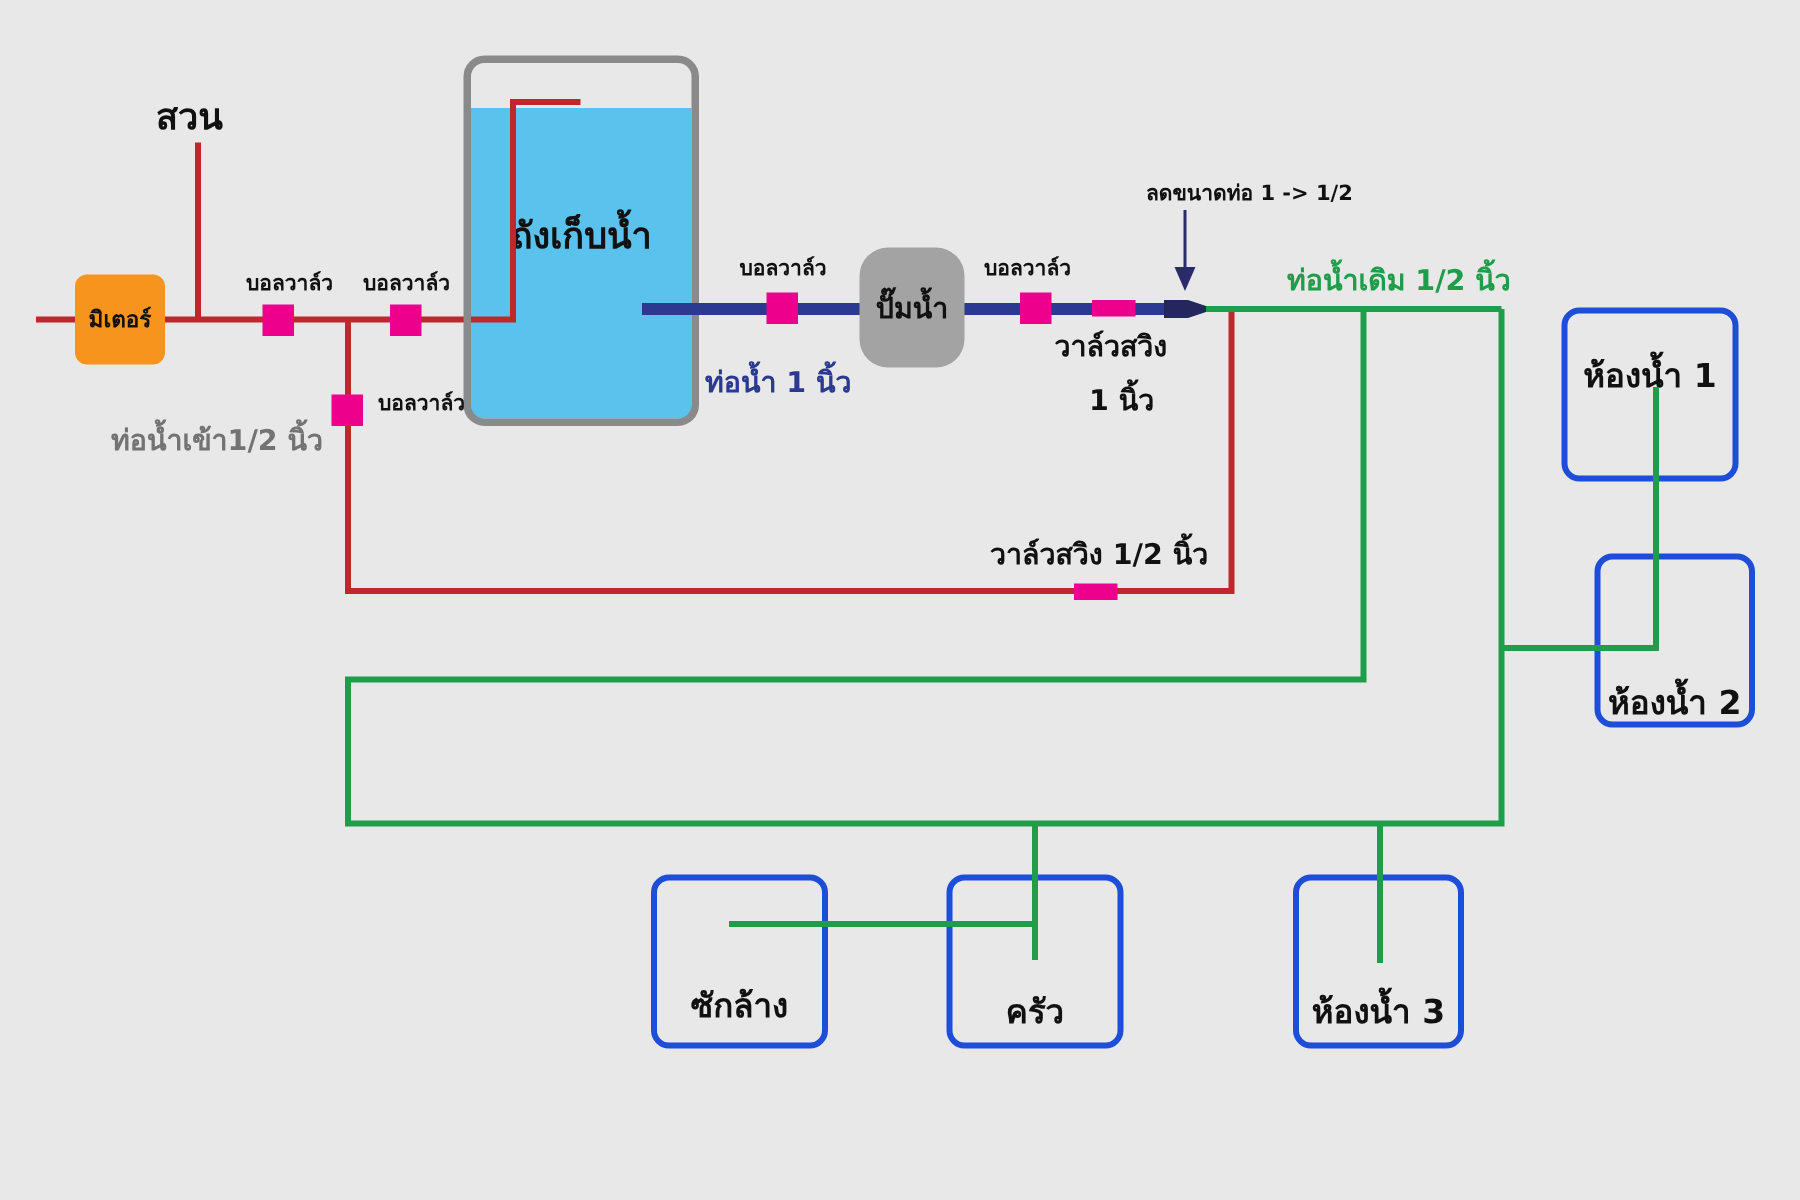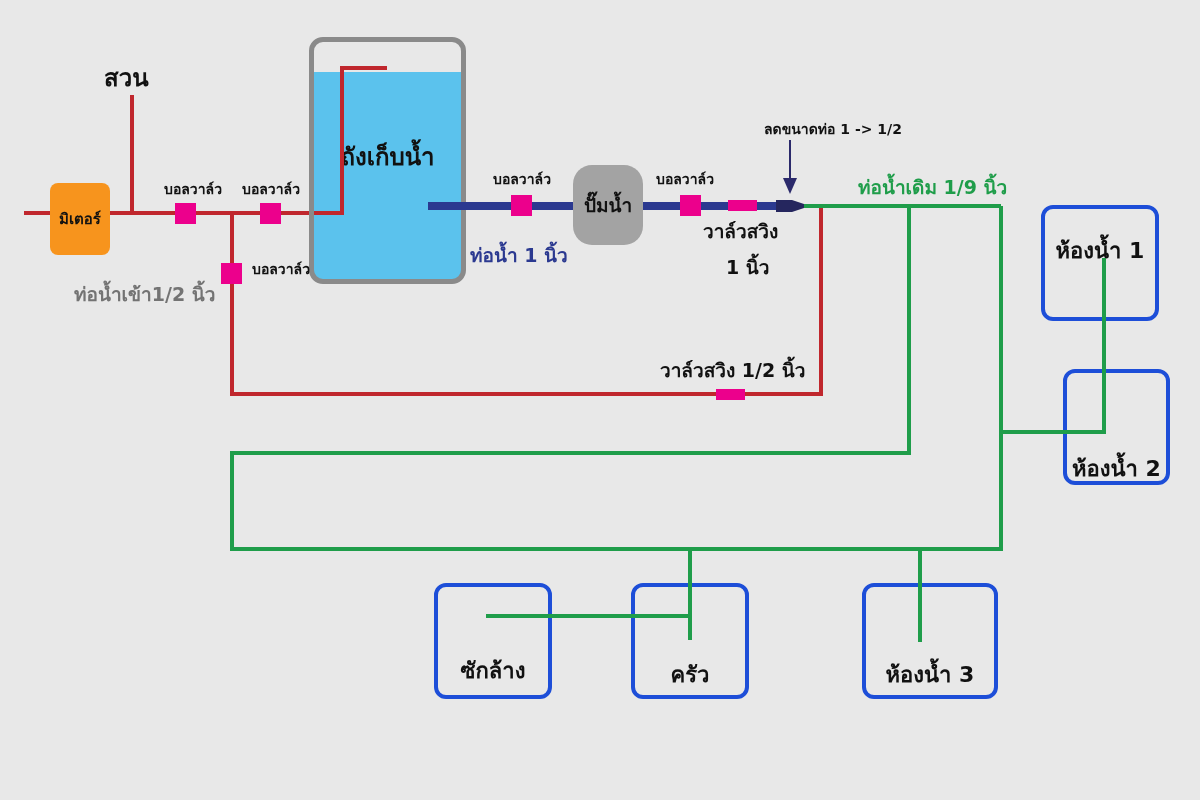--- a/index.html
+++ b/index.html
@@ -16,21 +16,21 @@
     .lbl.lg { font-size: 24px; }
     .lbl.red { color: #737373; }
     .lbl.blue { color: #2b3990; }
     .lbl.green { color: #1f9d4a; }
     .box {
       position: absolute; box-sizing: border-box;
       border: 4px solid #1d4ed8; border-radius: 12px;
     }
     .box .name { position: absolute; left: 0; right: 0; text-align: center; font-weight: bold; font-size: 22px; color: #111; }
     .meter {
-      position: absolute; left: 50px; top: 183px; width: 60px; height: 72px;
+      position: absolute; left: 50px; top: 183px; width: 60px; height: 60px;
       background: #f7941d; border-radius: 8px;
       display: flex; align-items: center; justify-content: center;
       font-weight: bold; font-size: 15px; color: #111;
     }
     .pump {
       position: absolute; left: 573px; top: 165px; width: 70px; height: 80px;
       background: #a3a3a3; border-radius: 19px;
       display: flex; align-items: center; justify-content: center;
       font-weight: bold; font-size: 19px; color: #111;
     }
@@ -107,36 +107,36 @@
   <span class="lbl sm" style="left:164px;top:182px;">บอลวาล์ว</span>
   <span class="lbl sm" style="left:242px;top:182px;">บอลวาล์ว</span>
   <span class="lbl sm" style="left:252px;top:262px;">บอลวาล์ว</span>
   <span class="lbl md red" style="left:74px;top:285px;">ท่อน้ำเข้า1/2 นิ้ว</span>
   <span class="lbl sm" style="left:493px;top:172px;">บอลวาล์ว</span>
   <span class="lbl sm" style="left:656px;top:172px;">บอลวาล์ว</span>
   <span class="lbl md blue" style="left:470px;top:246px;">ท่อน้ำ 1 นิ้ว</span>
   <span class="lbl md" style="left:703px;top:222px;">วาล์วสวิง</span>
   <span class="lbl md" style="left:726px;top:258px;">1 นิ้ว</span>
   <span class="lbl sm" style="left:736px;top:122px;margin-left:28px;">ลดขนาดท่อ 1 -&gt; 1/2</span>
-  <span class="lbl md green" style="left:858px;top:178px;">ท่อน้ำเดิม 1/9 นิ้ว</span>
+  <span class="lbl md green" style="left:858px;top:178px;">ท่อน้ำเดิม 1/2 นิ้ว</span>
   <span class="lbl md" style="left:660px;top:361px;">วาล์วสวิง 1/2 นิ้ว</span>
 
   <div class="box" style="left:1041px;top:205px;width:118px;height:116px;">
     <span class="name" style="top:24px;">ห้องน้ำ 1</span>
   </div>
   <div class="box" style="left:1063px;top:369px;width:107px;height:116px;">
     <span class="name" style="top:78px;">ห้องน้ำ 2</span>
   </div>
   <div class="box" style="left:631px;top:583px;width:118px;height:116px;">
     <span class="name" style="top:70px;">ครัว</span>
   </div>
   <div class="box" style="left:434px;top:583px;width:118px;height:116px;">
     <span class="name" style="top:66px;">ซักล้าง</span>
   </div>
-  <div class="box" style="left:862px;top:583px;width:136px;height:116px;">
+  <div class="box" style="left:862px;top:583px;width:114px;height:116px;">
     <span class="name" style="top:70px;">ห้องน้ำ 3</span>
   </div>
 
   <svg style="position:absolute;left:0;top:0;pointer-events:none" width="1200" height="800">
     <g stroke="#1f9d4a" stroke-width="4" fill="none">
       <polyline points="1001,432 1104,432 1104,258"></polyline>
       <polyline points="690,549 690,640"></polyline>
       <line x1="486" y1="616" x2="690" y2="616"></line>
       <line x1="920" y1="549" x2="920" y2="642"></line>
     </g>

